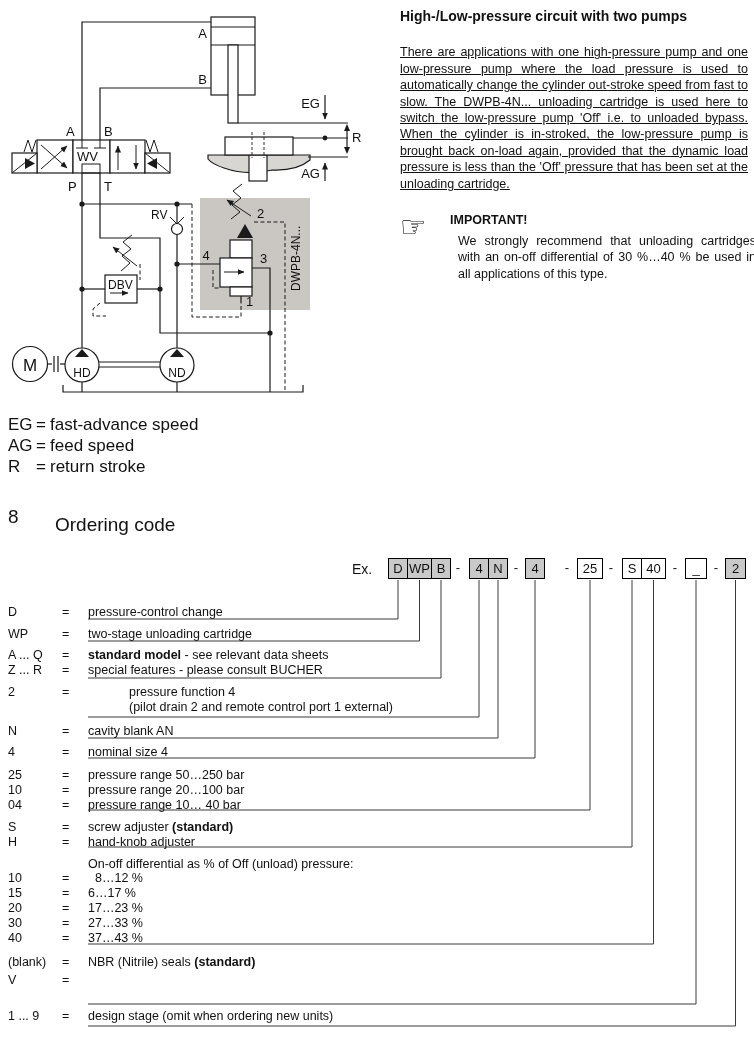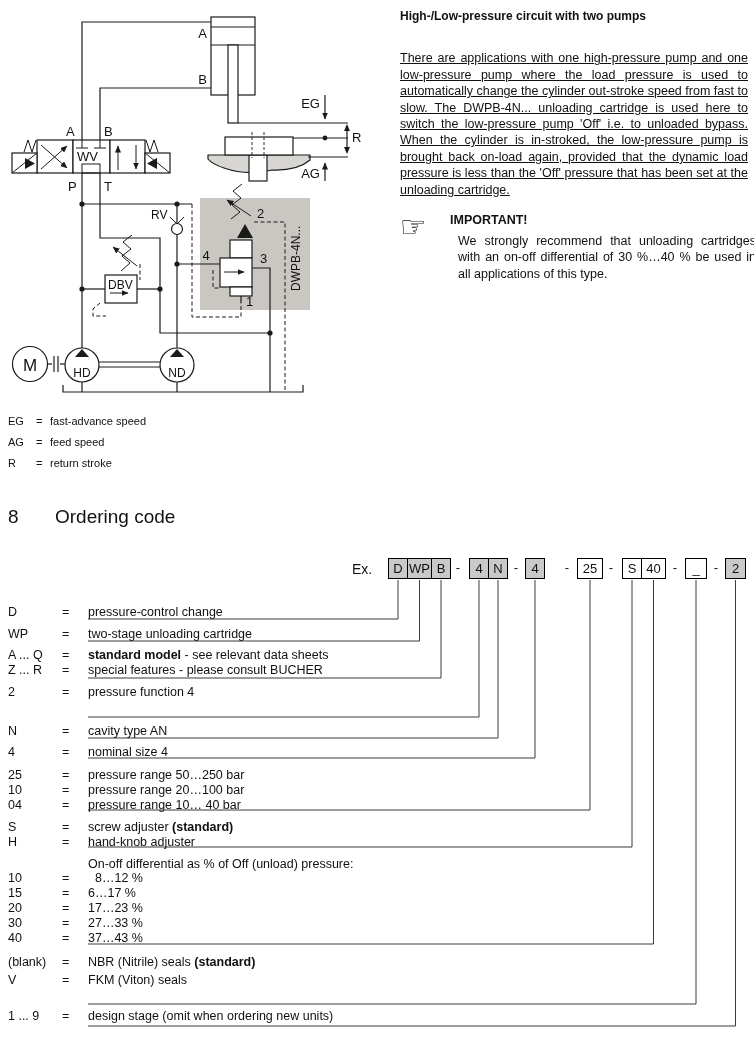--- a/index.html
+++ b/index.html
@@ -11,44 +11,44 @@
   svg .white{fill:#fff;stroke:#1a1a1a;stroke-width:1.2;}
   svg .grayfill{fill:#cac7c2;stroke:none;}
   svg .toolfill{fill:#d8d6d2;stroke:#1a1a1a;stroke-width:1.2;}
   svg .dot{fill:#1a1a1a;stroke:none;}
   svg .dash{stroke:#1a1a1a;stroke-width:1;fill:none;stroke-dasharray:4,2.5;}
   svg .cdash{stroke:#1a1a1a;stroke-width:0.9;fill:none;stroke-dasharray:3,2;}
   svg text{font-family:"Liberation Sans",sans-serif;font-size:13px;fill:#111;}
   svg text.sm{font-size:12px;}
   .abs{position:absolute;}
   .rightcol{position:absolute;left:400px;top:8px;width:348px;font-size:12.5px;line-height:16.4px;}
-  .rc-title{font-weight:bold;margin:0 0 26px 0;font-size:12px;}
+  .rc-title{font-weight:bold;margin:0 0 20px 0;font-size:14px;}
   .rc-par{margin:0;text-align:justify;text-decoration:underline;}
   .important{position:absolute;left:400px;top:213px;width:350px;height:80px;}
   .hand{position:absolute;left:0;top:-4px;font-size:30px;font-family:"DejaVu Sans",sans-serif;}
   .imp-title{position:absolute;left:50px;top:0;font-weight:bold;font-size:12.5px;}
   .imp-text{position:absolute;left:58px;top:20px;width:298px;font-size:12.5px;line-height:16.4px;text-align:justify;margin:0;}
-  .lrow{position:absolute;left:8px;font-size:11px;height:15px;}
+  .lrow{position:absolute;left:8px;font-size:17px;height:15px;}
   .lkey{display:inline-block;width:28px;}
   .leq{display:inline-block;width:14px;}
   .heading{position:absolute;left:8px;top:506px;font-size:19px;}
   .heading .num{position:absolute;left:0;top:0;}
-  .heading .ttl{position:absolute;left:47px;top:0;white-space:nowrap;}
+  .heading .ttl{position:absolute;left:47px;top:8px;white-space:nowrap;}
   .exlbl{position:absolute;left:352px;top:561px;font-size:14px;}
   .obox{position:absolute;top:558px;height:21px;border:1px solid #000;box-sizing:border-box;
         display:flex;align-items:center;justify-content:center;font-size:13px;background:#fff;z-index:3;}
   .obox.shaded{background:#c9c9c9;}
   .odash{position:absolute;top:560px;width:8px;text-align:center;font-size:13px;}
   .connectors{position:absolute;left:0;top:0;z-index:1;pointer-events:none;}
   .orow{position:absolute;left:8px;height:15px;font-size:12.5px;line-height:15px;z-index:2;white-space:nowrap;}
   .orow .lbl{position:absolute;left:0;width:52px;}
   .orow .eq{position:absolute;left:54px;}
   .orow .desc{position:absolute;left:80px;}
   .orow .desc .b, .orow .desc b{font-weight:bold;}
-  .orow .two div{height:15px;}
+  .orow .two div{height:15px;margin-left:41px;}
   .pad{padding-left:7px;}
 </style>
 </head>
 <body>
 
 <div class="page">
 
   <svg class="abs" style="left:0;top:0;" width="400" height="410" viewBox="0 0 400 410">
     <defs>
       <marker id="ah" markerWidth="9" markerHeight="8" refX="6.5" refY="3" orient="auto" markerUnits="userSpaceOnUse">
@@ -278,26 +278,27 @@
   <div class="orow" style="top:663px">
     <span class="lbl">Z ... R</span>
       <span class="eq">=</span>
       <span class="desc">special features - please consult BUCHER</span>
   </div>
   <div class="orow" style="top:685px;height:30px">
     <span class="lbl">2</span>
       <span class="eq">=</span>
     <span class="desc two">
         <div>pressure function 4</div>
+        <div>(pilot drain 2 and remote control port 1 external)</div>
       </span>
   </div>
   <div class="orow" style="top:724px">
     <span class="lbl">N</span>
       <span class="eq">=</span>
-      <span class="desc">cavity type AN</span>
+      <span class="desc">cavity blank AN</span>
   </div>
   <div class="orow" style="top:745px">
     <span class="lbl">4</span>
       <span class="eq">=</span>
       <span class="desc">nominal size 4</span>
   </div>
   <div class="orow" style="top:768px">
     <span class="lbl">25</span>
       <span class="eq">=</span>
       <span class="desc">pressure range 50…250 bar</span>
@@ -352,21 +353,20 @@
   </div>
   <div class="orow" style="top:955px">
     <span class="lbl">(blank)</span>
       <span class="eq">=</span>
       <span class="desc"><span>NBR (Nitrile) seals  </span><b>(standard)</b></span>
   </div>
   <div class="orow" style="top:972px;height:32px;line-height:16px">
     <span class="lbl">V</span>
       <span class="eq">=</span>
     <span class="desc two" style="line-height:16px">
-        <div style="height:16px">FKM (Viton) seals</div>
       </span>
   </div>
   <div class="orow" style="top:1009px">
     <span class="lbl">1 ... 9</span>
       <span class="eq">=</span>
       <span class="desc">design stage (omit when ordering new units)</span>
   </div>
 
 </div>
 

